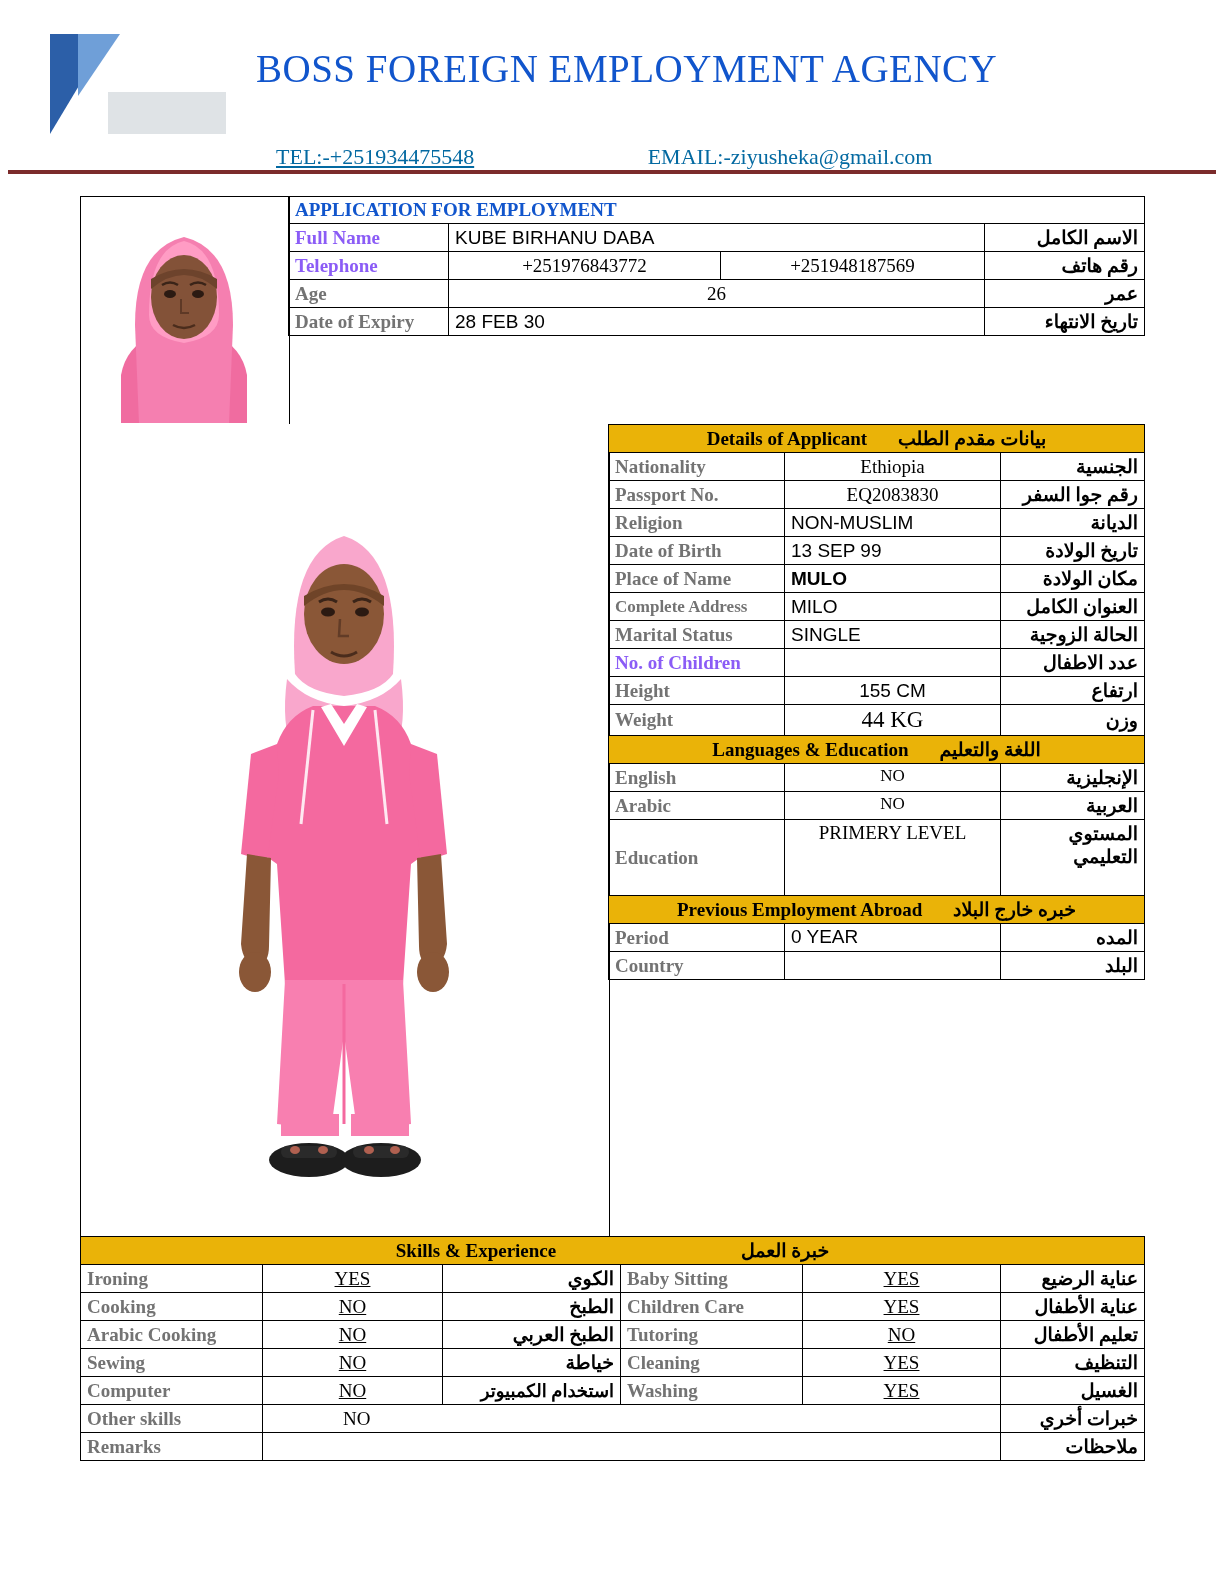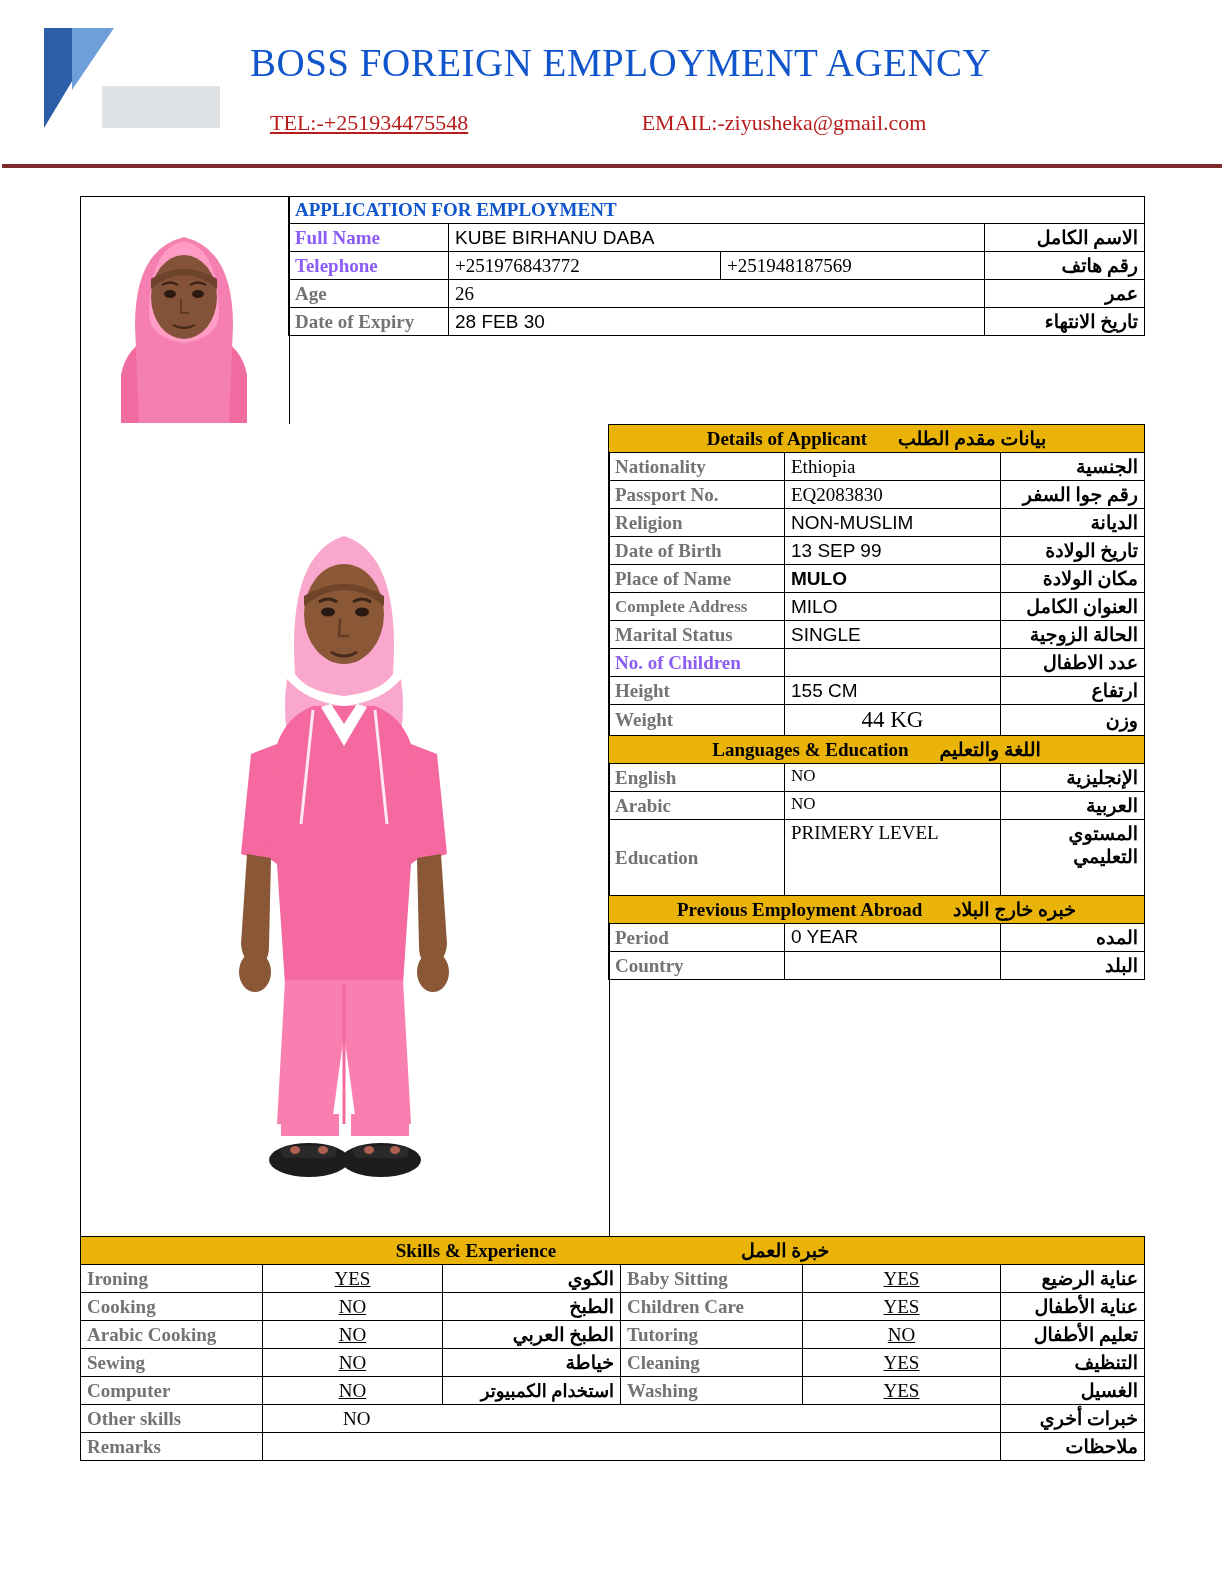--- a/index.html
+++ b/index.html
@@ -13,21 +13,21 @@
     font-family: "Liberation Serif", serif;
     color: #000;
     position: relative;
     overflow: hidden;
   }
   .page {
     position: relative;
     width: 1224px;
     height: 1584px;
     box-sizing: border-box;
-    padding: 2px;
+    padding: 8px;
   }
 
   
   .header {
     position: relative;
     height: 168px;
   }
   .logo {
     position: absolute;
     left: 42px;
@@ -61,24 +61,24 @@
     top: 38px;
     font-size: 39px;
     letter-spacing: 0.5px;
     color: #1155cc;
     font-weight: normal;
     white-space: nowrap;
   }
   .contact-row {
     position: absolute;
     left: 268px;
-    top: 108px;
+    top: 136px;
     width: 860px;
     font-size: 22px;
-    color: #b91c1c;
+    color: #0369a1;
   }
   .contact-tel {
     text-decoration: underline;
     display: inline-block;
   }
   .contact-email {
     display: inline-block;
     margin-left: 168px;
   }
   .header-rule {
@@ -118,20 +118,21 @@
     font-weight: bold;
     font-size: 20px;
   }
   .val {
     font-family: "Liberation Sans", sans-serif;
     font-size: 18px;
   }
   .val-serif {
     font-family: "Liberation Serif", serif;
     font-size: 20px;
+    text-align: center;
   }
   .section-head {
     background: #eab308;
     text-align: center;
     font-weight: bold;
     font-size: 22px;
   }
   .section-head .en { display: inline-block; }
   .section-head .arh { display: inline-block; margin-left: 26px; direction: rtl; }
 
@@ -362,21 +363,21 @@
         <td class="val">SINGLE</td>
         <td class="ar">الحالة الزوجية</td>
       </tr>
       <tr>
         <td class="lbl-thin">No. of Children</td>
         <td class="val"></td>
         <td class="ar">عدد الاطفال</td>
       </tr>
       <tr>
         <td class="lbl">Height</td>
-        <td class="val" style="">155 CM</td>
+        <td class="val" style="text-align:center">155 CM</td>
         <td class="ar">ارتفاع</td>
       </tr>
       <tr>
         <td class="lbl">Weight</td>
         <td class="val-serif" style="text-align:center;font-size:23px">44 KG</td>
         <td class="ar">وزن</td>
       </tr>
 
       <tr>
         <td colspan="3" class="section-head">

